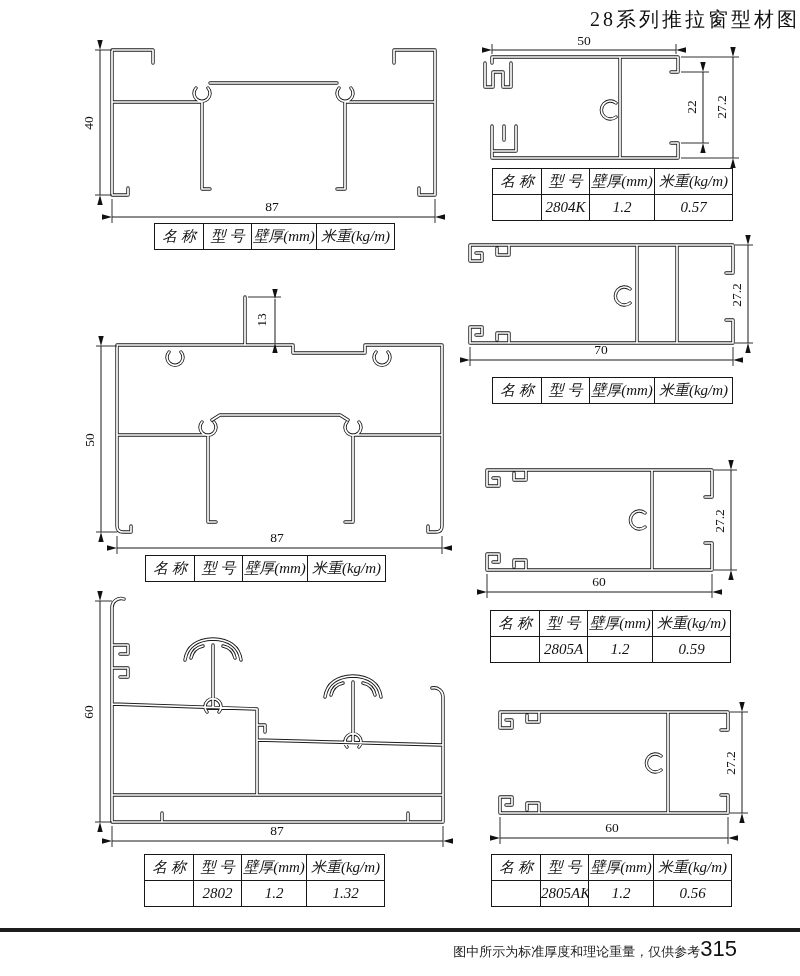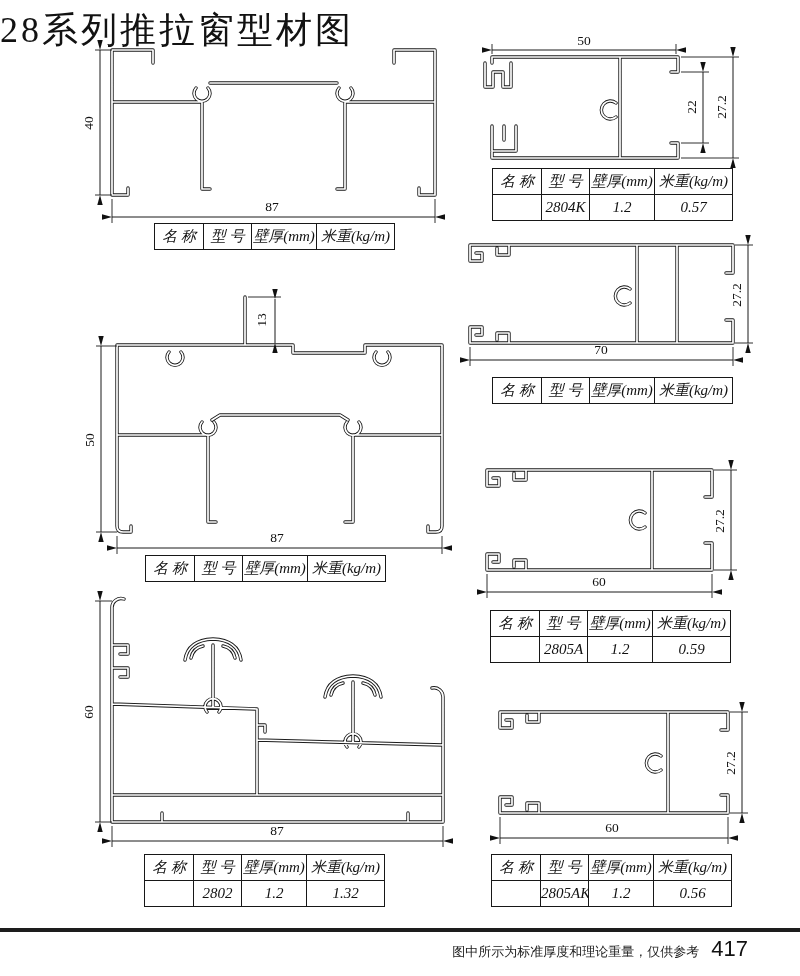--- a/index.html
+++ b/index.html
@@ -1,30 +1,30 @@
 <!DOCTYPE html>
 <html><head>
 <meta charset="utf-8">
 <style>
   html,body{margin:0;padding:0;background:#f0f0f0;}
   #page{position:relative;width:800px;height:976px;background:#ffffff;overflow:hidden;
         font-family:"Liberation Serif","DejaVu Serif",serif;color:#111;}
-  #page-title{position:absolute;left:0;top:6px;width:100%;text-align:left;
-        font-size:36px;letter-spacing:3px;color:#121212;}
+  #page-title{position:absolute;left:0;top:6px;width:100%;text-align:right;
+        font-size:20px;letter-spacing:3px;color:#121212;}
   #draw-layer{position:absolute;left:0;top:0;}
   .ko{stroke:#1b1b1b;stroke-width:3.4;fill:none;stroke-linejoin:round;stroke-linecap:round;}
   .ki{stroke:#ffffff;stroke-width:1.7;fill:none;stroke-linejoin:round;stroke-linecap:round;}
   .dim{stroke:#1a1a1a;stroke-width:1;fill:none;}
   .ext{stroke:#1a1a1a;stroke-width:0.9;fill:none;}
   text.dl{font-family:"Liberation Serif","DejaVu Serif",serif;font-size:13.5px;fill:#111;}
   table.spec{position:absolute;border-collapse:collapse;table-layout:fixed;background:#fff;font-style:italic;}
   table.spec td{border:1.4px solid #171717;text-align:center;vertical-align:middle;
         font-size:15px;color:#111;padding:0;height:25px;white-space:nowrap;overflow:hidden;}
   #footer-rule{position:absolute;left:0;top:928px;width:800px;height:4px;background:#1d1d1d;}
-  #footer{position:absolute;right:52px;top:936px;display:flex;align-items:baseline;gap:12px;}
+  #footer{position:absolute;right:63px;top:936px;display:flex;align-items:baseline;gap:0;}
   #footer .note{font-family:"Liberation Sans","DejaVu Sans",sans-serif;font-size:13px;color:#222;}
   #footer .pageno{font-family:"Liberation Sans","DejaVu Sans",sans-serif;font-size:22px;color:#111;}
 </style>
 </head>
 <body>
 
 <div id="page">
 
   <div id="page-title">28系列推拉窗型材图</div>
 
@@ -333,16 +333,16 @@
       <td>2805AK</td>
       <td>1.2</td>
       <td>0.56</td>
     </tr>
   </tbody>
     </table>
 
   <div id="footer-rule"></div>
   <div id="footer">
     <span class="note">图中所示为标准厚度和理论重量，仅供参考</span>
-    <span class="pageno">417</span>
+    <span class="pageno">315</span>
   </div>
 
 </div>
 
 </body></html>

